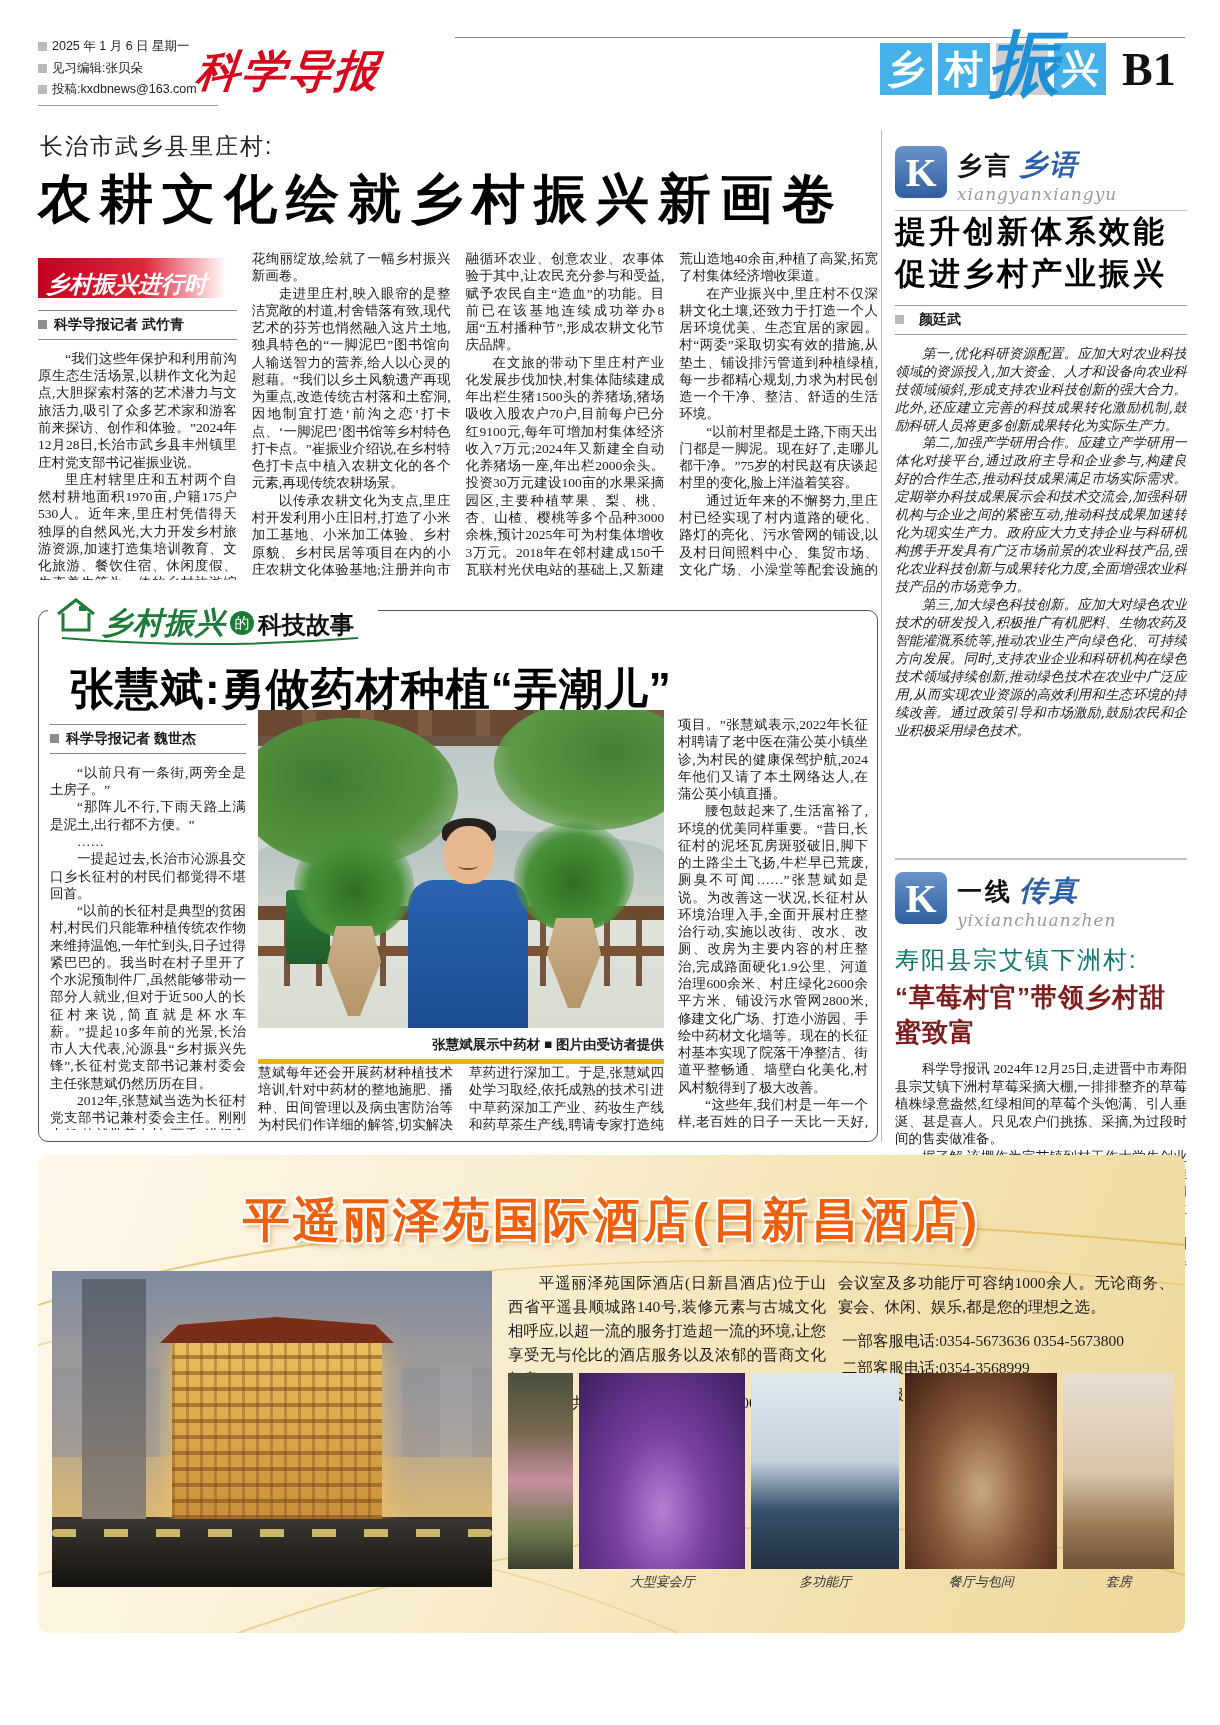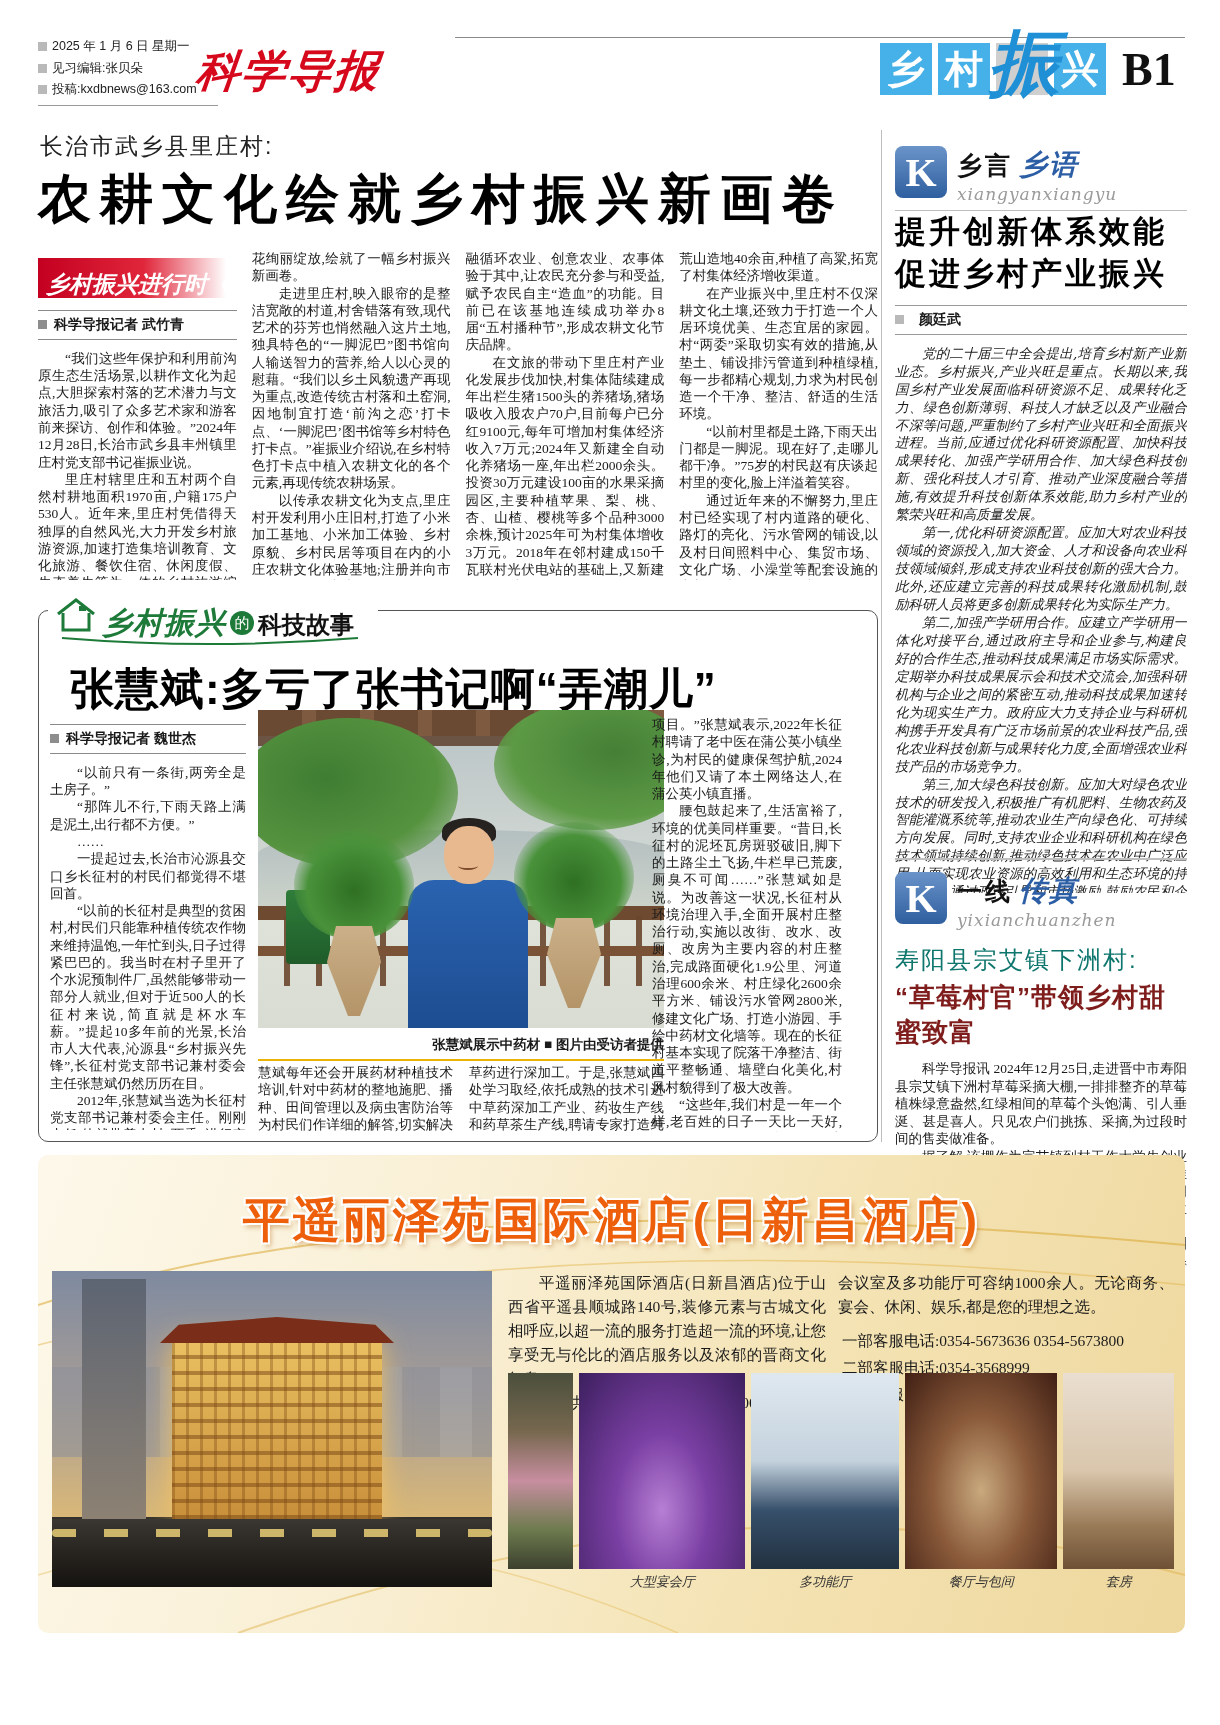--- a/index.html
+++ b/index.html
@@ -54,27 +54,27 @@
   .sci-green { color:#1d7a38; font-family:"DejaVu Serif",serif; font-weight:bold; font-style:italic;
                font-size:30px; letter-spacing:1px; line-height:1; }
   .sci-de { width:24px; height:24px; border-radius:50%; background:#1d7a38; color:#fff; font-size:15px;
             display:flex; align-items:center; justify-content:center; margin-bottom:3px; }
   .sci-black { color:#111; font-family:"Liberation Sans",sans-serif; font-weight:900; font-size:24px; line-height:1.1; }
   .sci-swoosh { left:60px; top:636px; width:300px; height:10px; }
   .sci-headline { left:70px; top:660px; width:620px; font-family:"Liberation Sans",sans-serif;
                   font-weight:900; font-size:44px; letter-spacing:1px; color:#000; white-space:nowrap; }
   .sci-col1 { left:50px; top:724px; width:196px; height:406px; overflow:hidden; font-size:13.5px; line-height:1.28; text-align:justify; }
   .sci-col1 p { text-indent:2em; }
-  .sci-col4 { left:652px; top:716px; width:190px; height:416px; overflow:hidden; font-size:13.5px; line-height:1.28; text-align:justify; }
+  .sci-col4 { left:678px; top:716px; width:190px; height:416px; overflow:hidden; font-size:13.5px; line-height:1.28; text-align:justify; }
   .sci-col4 p { text-indent:2em; }
   .sci-col4 p:first-child { text-indent:0; }
   .sci-under { left:258px; top:1064px; width:406px; height:68px; display:flex; gap:16px; }
   .sci-under .col { font-size:13.5px; }
   .photo-caption { left:258px; top:1036px; width:406px; font-family:"Liberation Sans",sans-serif;
-                   font-weight:bold; font-size:13.5px; text-align:right; border-bottom:2px solid #eab308;
+                   font-weight:bold; font-size:13.5px; text-align:right; border-bottom:5px solid #eab308;
                    padding-bottom:5px; }
 
   
   .photo { left:258px; top:710px; width:406px; height:318px; overflow:hidden; background:linear-gradient(180deg,#b9c3c6 0%,#cfd6d2 45%,#dfe3da 60%,#d8dcd2 100%); }
   .ph > div { position:absolute; }
   .ph-beam { top:0; left:0; width:100%; height:26px; background:repeating-linear-gradient(90deg,#6b4a33 0 44px,#7d5a40 44px 58px); }
   .ph-beam2 { top:26px; left:0; width:100%; height:10px; background:#5d3f2c; opacity:.85; }
   .ph-leaf1 { top:8px; left:-20px; width:220px; height:150px; border-radius:50%; background:radial-gradient(ellipse at 40% 40%, #3f7d33, #56933f 60%, rgba(86,147,63,0)); }
   .ph-leaf2 { top:-10px; right:-30px; width:200px; height:130px; border-radius:50%; background:radial-gradient(ellipse at 60% 40%, #447f36, #5d9a45 60%, rgba(93,154,69,0)); }
   .ph-mount { top:120px; left:0; width:100%; height:80px; background:linear-gradient(180deg,#aebabc,#c7cfc6); border-radius:50% 50% 0 0 / 30% 30% 0 0; opacity:.8; }
@@ -238,21 +238,21 @@
       <rect x="25" y="12" width="7" height="5" fill="#1d7a38"></rect>
     </svg>
     <span class="sci-green">乡村振兴</span>
     <span class="sci-de">的</span>
     <span class="sci-black">科技故事</span>
   </div>
   <svg class="abs sci-swoosh" viewBox="0 0 300 10">
     <path d="M2 2 Q150 14 298 2" fill="none" stroke="#1d7a38" stroke-width="2"></path>
   </svg>
 
-  <div class="abs sci-headline">张慧斌:多亏了张书记啊“弄潮儿”</div>
+  <div class="abs sci-headline">张慧斌:勇做药材种植“弄潮儿”</div>
 
   <div class="abs sci-col1">
     <div class="byline" style="margin-top:0;">
       <span class="sq"></span>
       <span>科学导报记者 魏世杰</span>
     </div>
     <div>
         <p>“以前只有一条街,两旁全是土房子。”</p>
         <p>“那阵儿不行,下雨天路上满是泥土,出行都不方便。”</p>
         <p>……</p>
@@ -317,21 +317,20 @@
     <div class="sb-rule" style="margin-top:6px;"></div>
     <div style="margin-top:0;">
       <div class="xy-h">提升创新体系效能</div>
       <div class="xy-h">促进乡村产业振兴</div>
     </div>
     <div class="sb-byline">
       <span class="sq"></span>
       <span>颜廷武</span>
     </div>
     <div class="xy-body" style="height:548px;">
-        <p>党的二十届三中全会提出,培育乡村新产业新业态。乡村振兴,产业兴旺是重点。长期以来,我国乡村产业发展面临科研资源不足、成果转化乏力、绿色创新薄弱、科技人才缺乏以及产业融合不深等问题,严重制约了乡村产业兴旺和全面振兴进程。当前,应通过优化科研资源配置、加快科技成果转化、加强产学研用合作、加大绿色科技创新、强化科技人才引育、推动产业深度融合等措施,有效提升科技创新体系效能,助力乡村产业的繁荣兴旺和高质量发展。</p>
         <p>第一,优化科研资源配置。应加大对农业科技领域的资源投入,加大资金、人才和设备向农业科技领域倾斜,形成支持农业科技创新的强大合力。此外,还应建立完善的科技成果转化激励机制,鼓励科研人员将更多创新成果转化为实际生产力。</p>
         <p>第二,加强产学研用合作。应建立产学研用一体化对接平台,通过政府主导和企业参与,构建良好的合作生态,推动科技成果满足市场实际需求。定期举办科技成果展示会和技术交流会,加强科研机构与企业之间的紧密互动,推动科技成果加速转化为现实生产力。政府应大力支持企业与科研机构携手开发具有广泛市场前景的农业科技产品,强化农业科技创新与成果转化力度,全面增强农业科技产品的市场竞争力。</p>
         <p>第三,加大绿色科技创新。应加大对绿色农业技术的研发投入,积极推广有机肥料、生物农药及智能灌溉系统等,推动农业生产向绿色化、可持续方向发展。同时,支持农业企业和科研机构在绿色技术领域持续创新,推动绿色技术在农业中广泛应用,从而实现农业资源的高效利用和生态环境的持续改善。通过政策引导和市场激励,鼓励农民和企业积极采用绿色技术。</p>
       </div>
   </div>
 
   <div class="abs" style="left:895px; top:858px; width:292px; height:2px; background:#bfbfbf;"></div>
   <div class="abs sb" style="left:895px; top:872px; width:292px;">
     <div style="display:flex; gap:10px; align-items:flex-start;">
       <div class="klogo">K</div>

